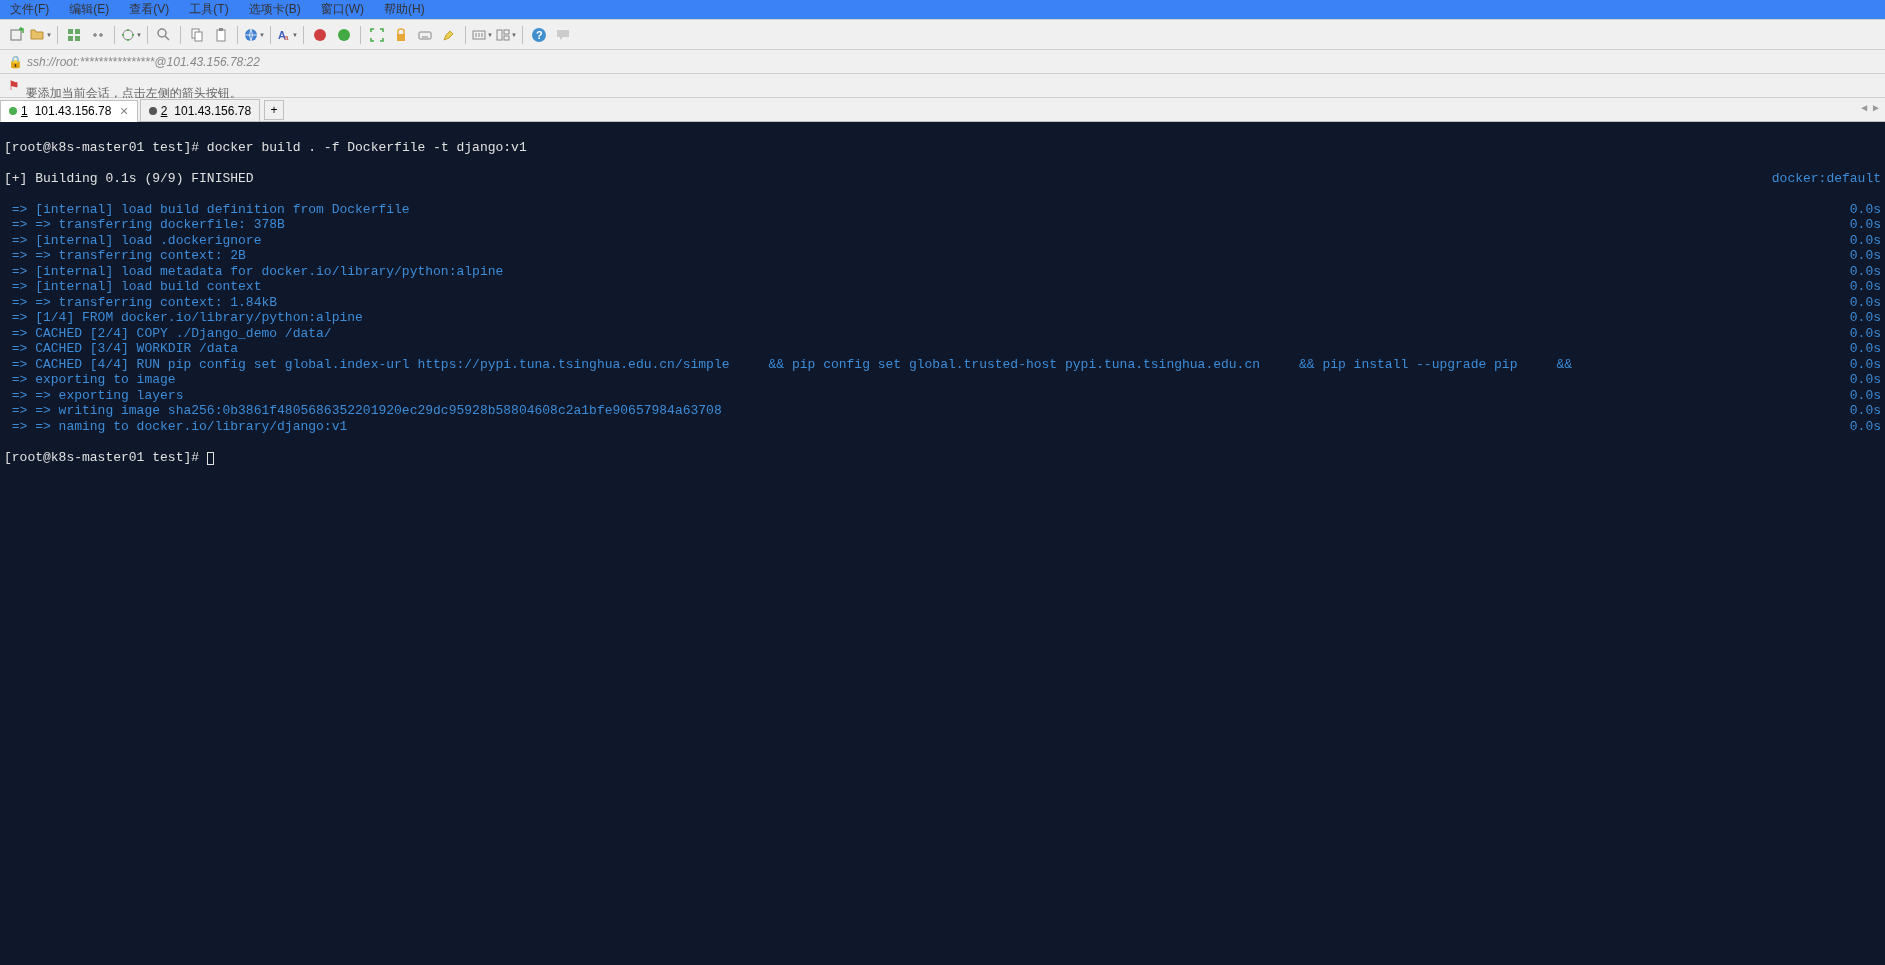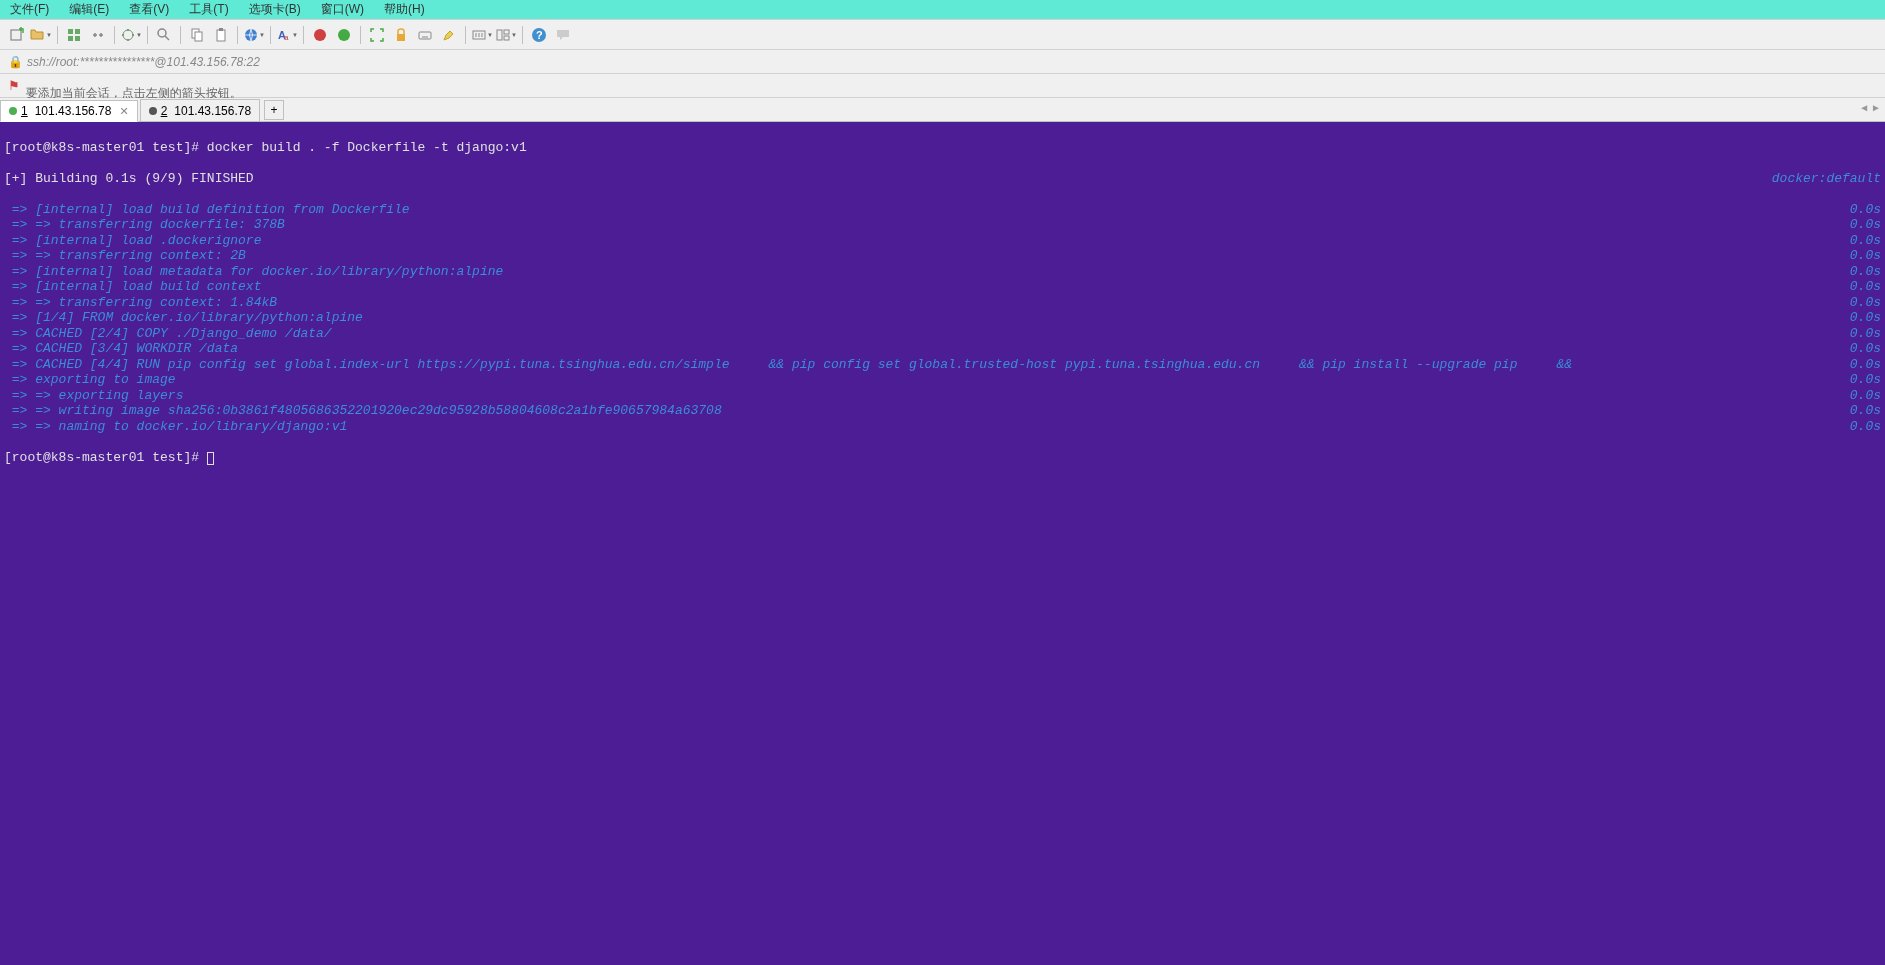--- a/index.html
+++ b/index.html
@@ -1,18 +1,18 @@
 <!DOCTYPE html>
 <html><head>
 <meta charset="utf-8">
 <style>
 * { margin: 0; padding: 0; box-sizing: border-box; }
 body { font-family: "Microsoft YaHei", Arial, sans-serif; font-size: 12px; background: #f0f0f0; overflow: hidden; }
 
-.menubar { display: flex; background: #5eead4; padding: 2px 4px; border-bottom: 1px solid #d0d0d0; gap: 8px; align-items: center; height: 20px; }
+.menubar { display: flex; background: #3b82f6; padding: 2px 4px; border-bottom: 1px solid #d0d0d0; gap: 8px; align-items: center; height: 20px; }
 .menu-item { padding: 2px 6px; cursor: pointer; color: #333; }
 
 .toolbar { display: flex; background: #f0f0f0; padding: 4px 6px; border-bottom: 1px solid #d0d0d0; gap: 2px; align-items: center; height: 30px; }
 .tool-btn { width: 22px; height: 22px; display: flex; align-items: center; justify-content: center; cursor: pointer; border-radius: 2px; }
 .tool-sep { width: 1px; height: 18px; background: #c0c0c0; margin: 0 3px; }
 .dropdown-arrow { font-size: 6px; color: #666; margin-left: 1px; }
 
 .addressbar { display: flex; align-items: center; background: #f0f0f0; padding: 4px 8px; border-bottom: 1px solid #d0d0d0; height: 24px; gap: 4px; }
 .addr-text { color: #888; font-size: 12px; font-style: italic; }
 .lock-icon { color: #e8a838; font-size: 12px; }
@@ -25,25 +25,25 @@
 .tab { display: flex; align-items: center; padding: 3px 8px; background: #f0f0f0; border: 1px solid #c0c0c0; border-bottom: none; margin-right: 2px; cursor: pointer; gap: 4px; font-size: 12px; height: 22px; }
 .tab.active { background: #fff; border-bottom: 1px solid #fff; margin-bottom: -1px; }
 .tab-dot { width: 8px; height: 8px; border-radius: 50%; }
 .tab-dot.green { background: #4CAF50; }
 .tab-dot.dark { background: #555; }
 .tab-close { color: #888; font-size: 11px; margin-left: 4px; }
 .tab-num { text-decoration: underline; margin-right: 3px; }
 .tab-add { width: 20px; height: 20px; display: flex; align-items: center; justify-content: center; border: 1px solid #c0c0c0; background: #f0f0f0; cursor: pointer; margin-left: 2px; margin-bottom: 1px; }
 .tab-nav { position: absolute; right: 4px; top: 4px; display: flex; gap: 2px; color: #999; font-size: 10px; }
 
-.terminal { background: #4c1d95; color: #e0e0e0; font-family: "Consolas", "Courier New", monospace; font-size: 13px; padding: 2px 4px; height: calc(100vh - 122px); overflow: auto; line-height: 15.5px; white-space: pre; }
+.terminal { background: #0f172a; color: #e0e0e0; font-family: "Consolas", "Courier New", monospace; font-size: 13px; padding: 2px 4px; height: calc(100vh - 122px); overflow: auto; line-height: 15.5px; white-space: pre; }
 .term-line { display: flex; justify-content: space-between; align-items: center; }
 .prompt { color: #e0e0e0; }
 .cmd { color: #e0e0e0; }
-.blue { color: #3c8cd8; font-style: italic; }
+.blue { color: #3c8cd8; }
 .cursor { display: inline-block; width: 7px; height: 13px; border: 1px solid #e0e0e0; vertical-align: text-bottom; }
 
 svg { display: block; }
 </style>
 </head>
 <body>
 
 <div class="menubar">
   <span class="menu-item">文件(F)</span>
   <span class="menu-item">编辑(E)</span>

